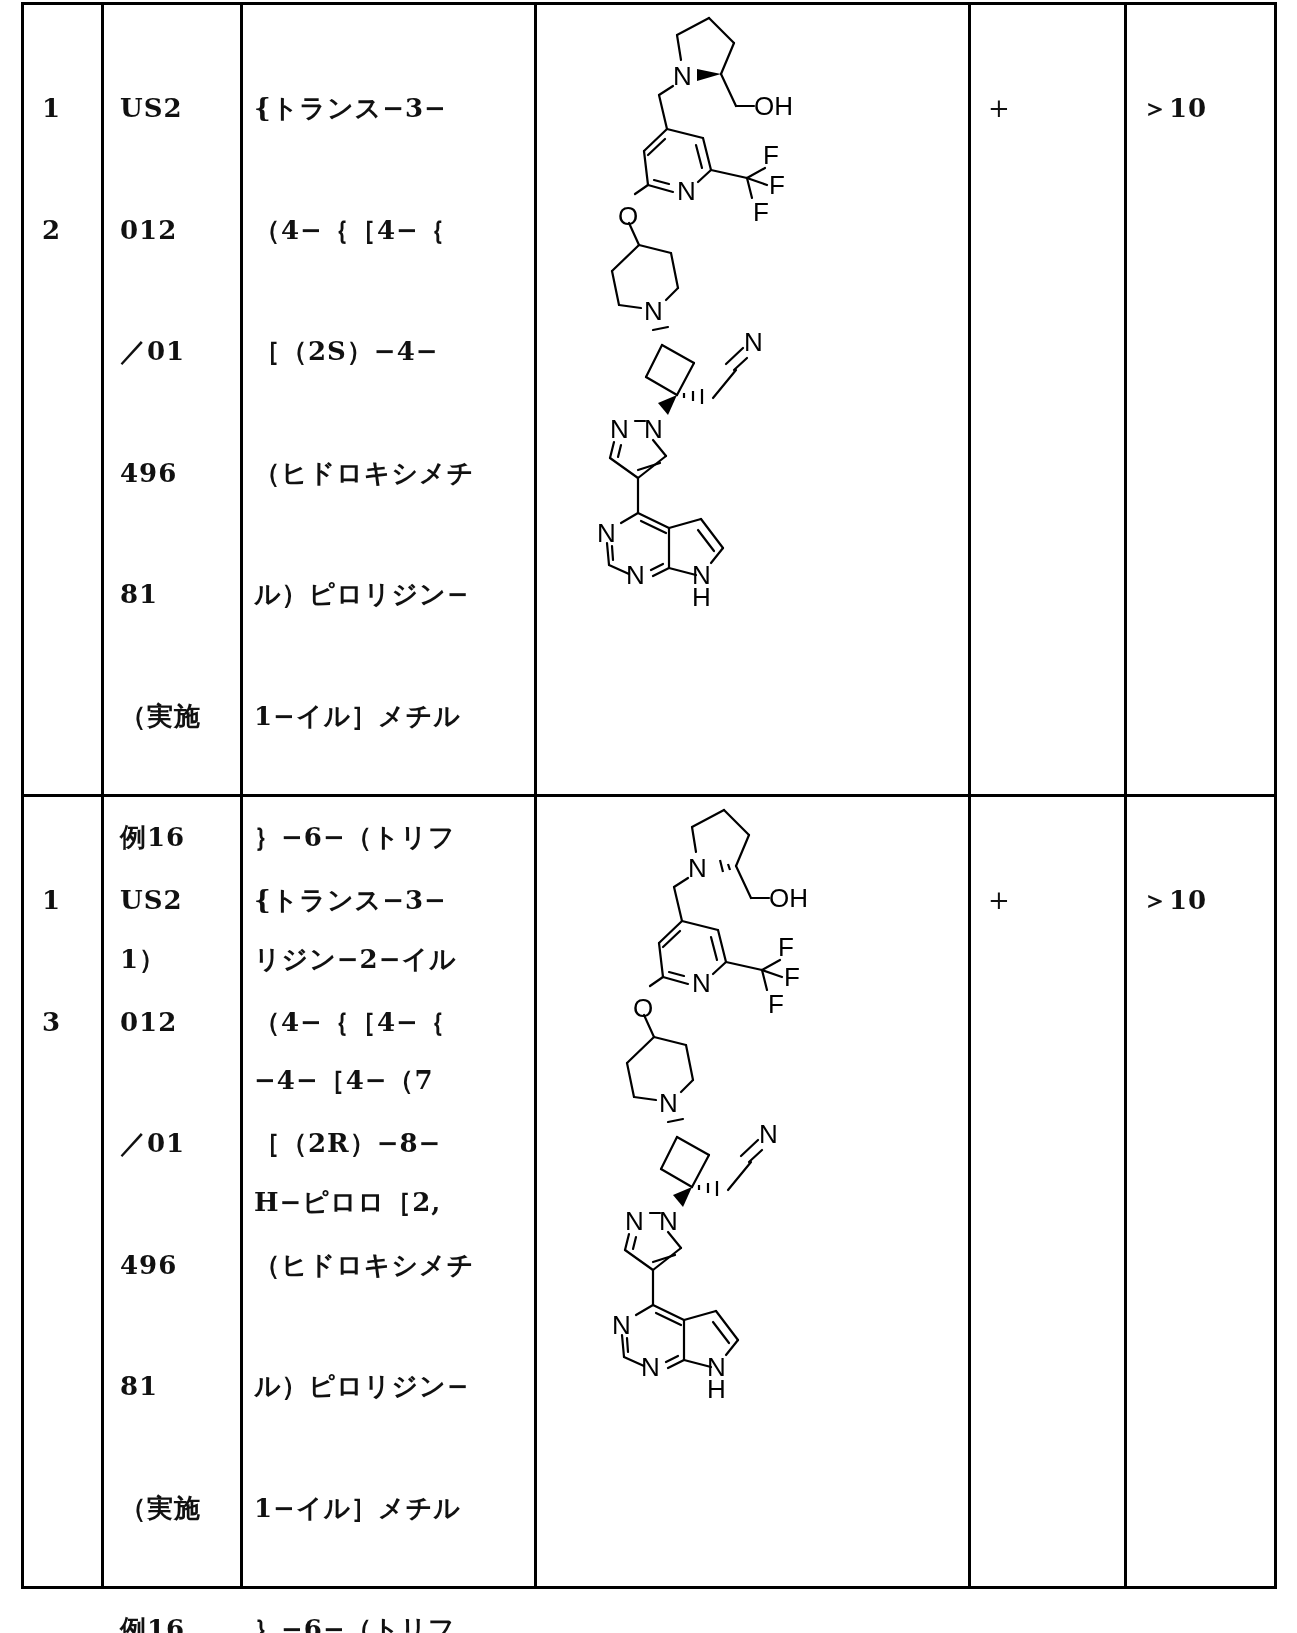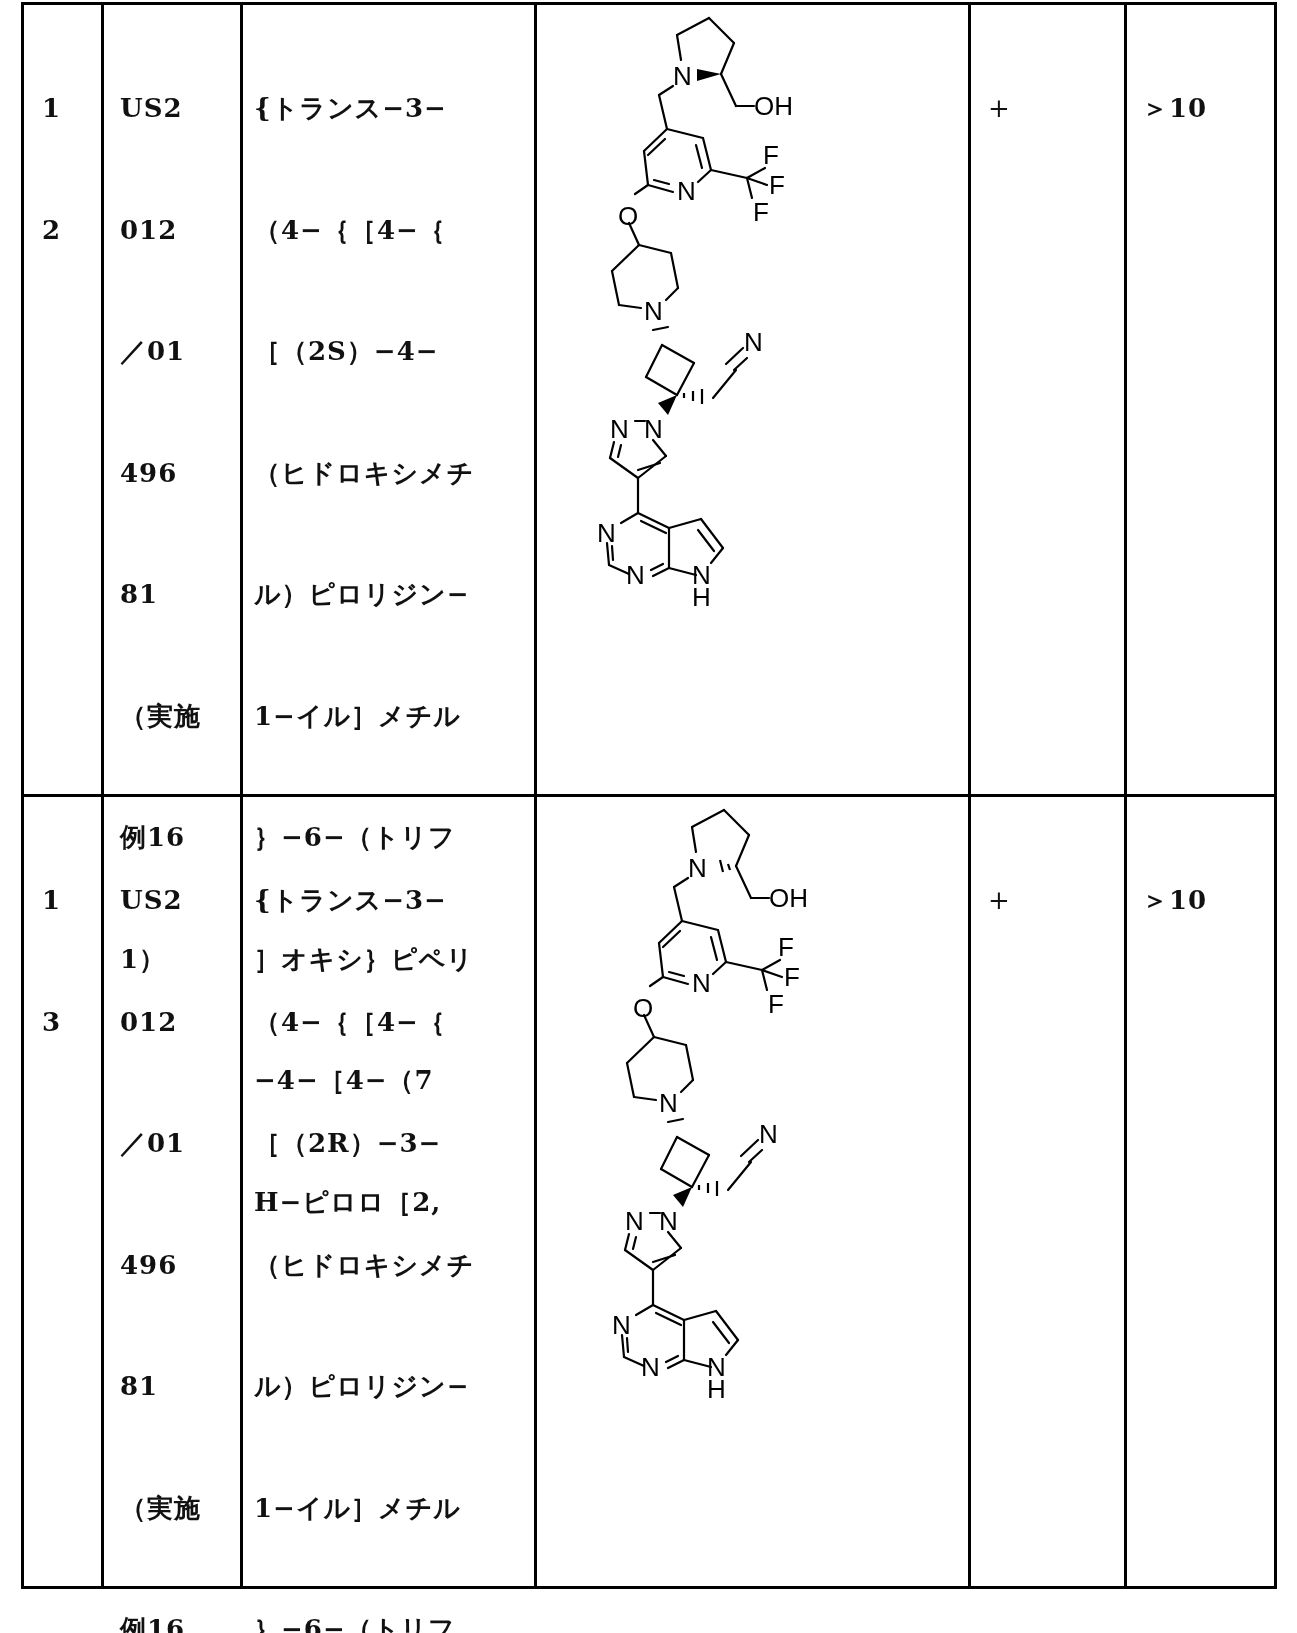--- a/index.html
+++ b/index.html
@@ -43,21 +43,21 @@
       <div>1）</div>
     </div>
     <div class="cell txt" style="left:230px; width:280px; padding-top:2px;">
       <div>{トランス−3−</div>
       <div>（4−｛［4−｛</div>
       <div>［（2S）−4−</div>
       <div>（ヒドロキシメチ</div>
       <div>ル）ピロリジン−</div>
       <div>1−イル］メチル</div>
       <div>｝−6−（トリフ</div>
-      <div>］オキシ｝ピペリ</div>
+      <div>リジン−2−イル</div>
       <div>−4−［4−（7</div>
       <div>H−ピロロ［2,</div>
       
       
       
       
       
       
     </div>
     <div class="cell" style="left:513px; width:431px;">
@@ -183,21 +183,21 @@
       <div>／01</div>
       <div>496</div>
       <div>81</div>
       <div>（実施</div>
       <div>例16</div>
       
     </div>
     <div class="cell txt" style="left:230px; width:280px; padding-top:2px;">
       <div>{トランス−3−</div>
       <div>（4−｛［4−｛</div>
-      <div>［（2R）−3−</div>
+      <div>［（2R）−8−</div>
       <div>（ヒドロキシメチ</div>
       <div>ル）ピロリジン−</div>
       <div>1−イル］メチル</div>
       <div>｝−6−（トリフ</div>
       
       
       
       
       
       

